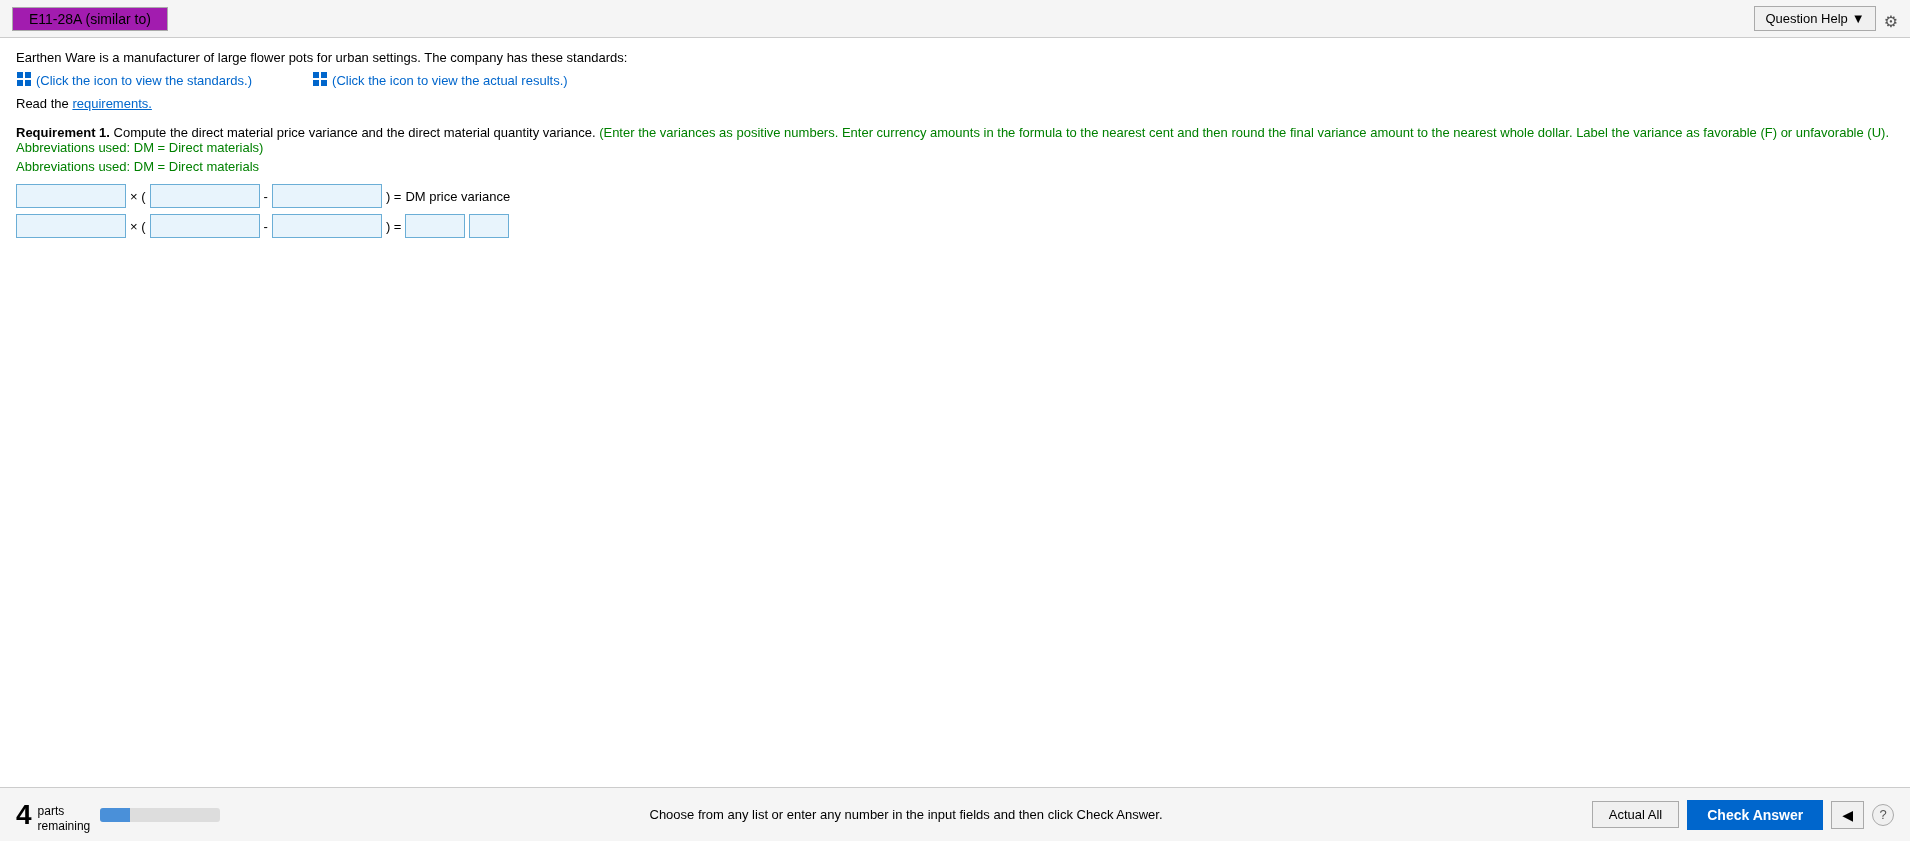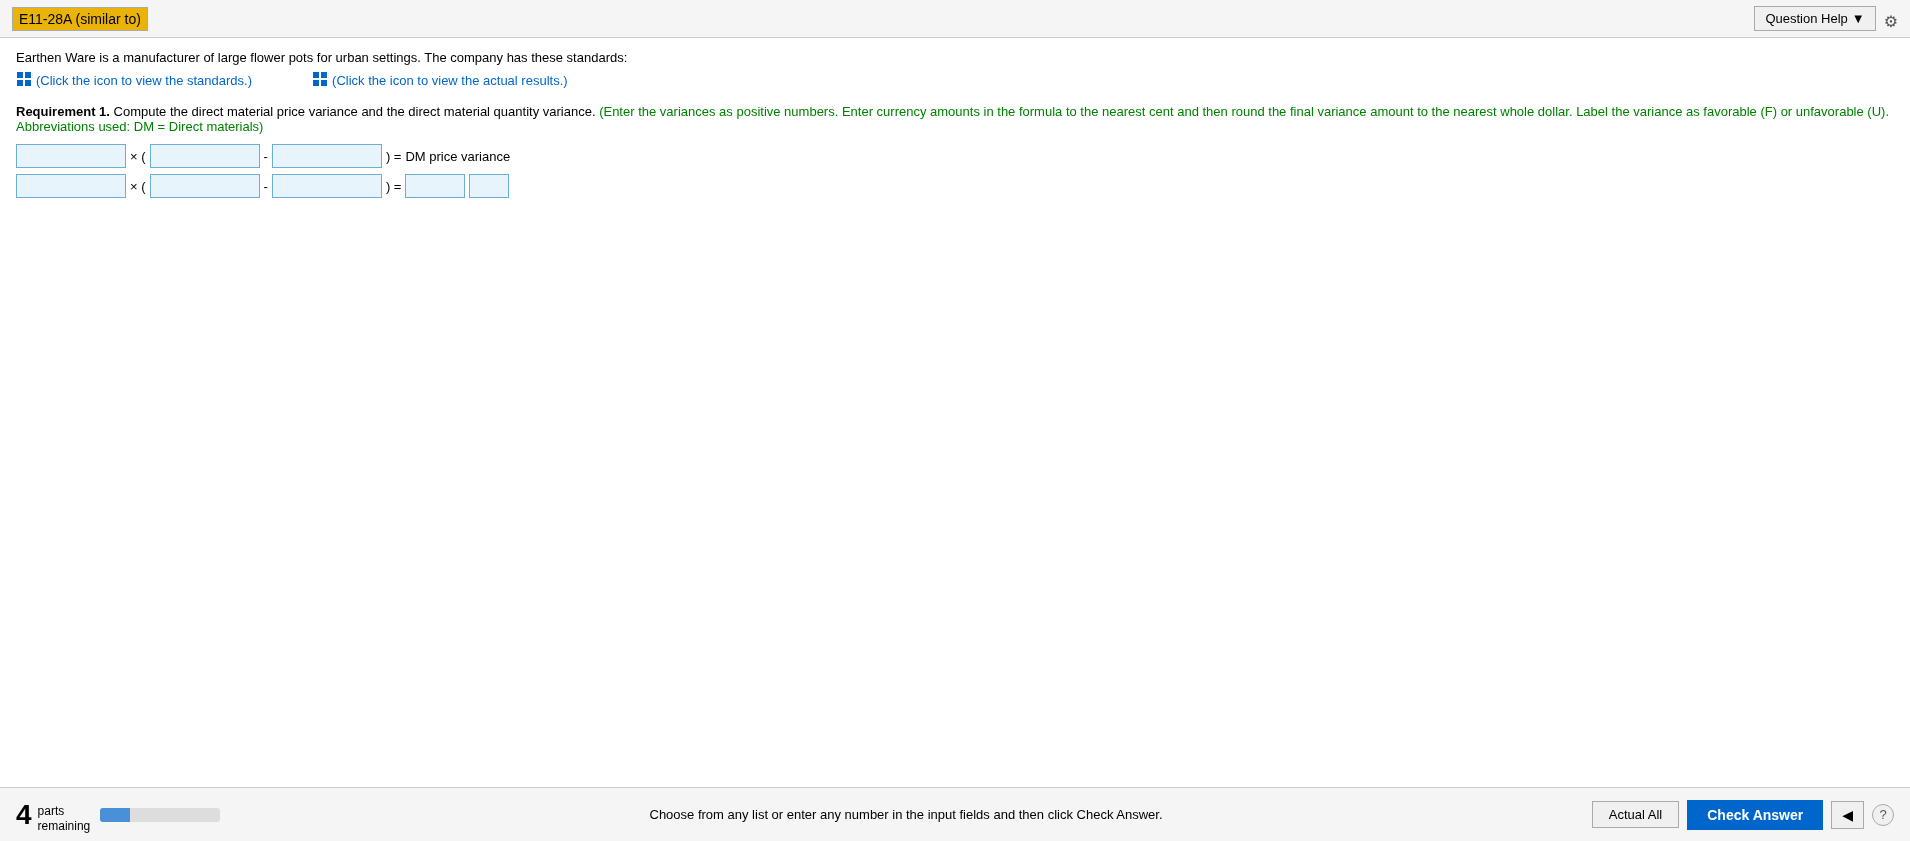--- a/index.html
+++ b/index.html
@@ -3,21 +3,21 @@
   <meta charset="utf-8">
   <style>
     * { box-sizing: border-box; margin: 0; padding: 0; }
     body { font-family: Arial, sans-serif; font-size: 13px; background: #fff; color: #000; overflow-x: hidden; }
 
     
     .top-bar {
       display: flex; align-items: center; justify-content: space-between;
       padding: 6px 12px; border-bottom: 1px solid #ccc; background: #f5f5f5;
     }
-    .top-bar-title { font-size: 14px; font-weight: normal; border: 1px solid #aaa; padding: 3px 6px; background: #eab308; }
+    .top-bar-title { font-size: 14px; font-weight: normal; border: 1px solid #aaa; padding: 3px 16px; background: #a21caf; }
     .top-bar-right { display: flex; align-items: flex-end; gap: 8px; }
     .question-help-btn {
       font-size: 13px; border: 1px solid #aaa; background: #f0f0f0;
       padding: 4px 10px; cursor: pointer; display: flex; align-items: center; gap: 4px;
     }
     .gear-icon { font-size: 16px; cursor: pointer; color: #555; }
 
     
     .main-content { padding: 12px 16px; position: relative; }
 
@@ -158,26 +158,31 @@
           <rect x="1" y="1" width="6" height="6" fill="#0066cc"></rect>
           <rect x="9" y="1" width="6" height="6" fill="#0066cc"></rect>
           <rect x="1" y="9" width="6" height="6" fill="#0066cc"></rect>
           <rect x="9" y="9" width="6" height="6" fill="#0066cc"></rect>
         </svg>
       </span>
       <span>(Click the icon to view the actual results.)</span>
     </a>
   </div>
 
+  <p style="font-size:13px; margin-bottom:10px;">
+    <span>Read the</span>
+    <a class="req-link">requirements.</a>
+  </p>
 
   <p class="requirement-text">
     <strong>Requirement 1.</strong>
     <span>Compute the direct material price variance and the direct material quantity variance.</span>
     <span class="green-text">(Enter the variances as positive numbers. Enter currency amounts in the formula to the nearest cent and then round the final variance amount to the nearest whole dollar. Label the variance as favorable (F) or unfavorable (U). Abbreviations used: DM = Direct materials)</span>
   </p>
+  <p class="green-text" style="margin-bottom:6px;">Abbreviations used: DM = Direct materials</p>
 
 
   <div class="formula-section">
     <div class="formula-line">
       <input class="formula-input formula-input-wide" type="text" style="">
       <span class="formula-static">× (</span>
       <input class="formula-input formula-input-med" type="text" style="">
       <span class="formula-static">-</span>
       <input class="formula-input formula-input-med" type="text" style="">
       <span class="formula-static">) =</span>

